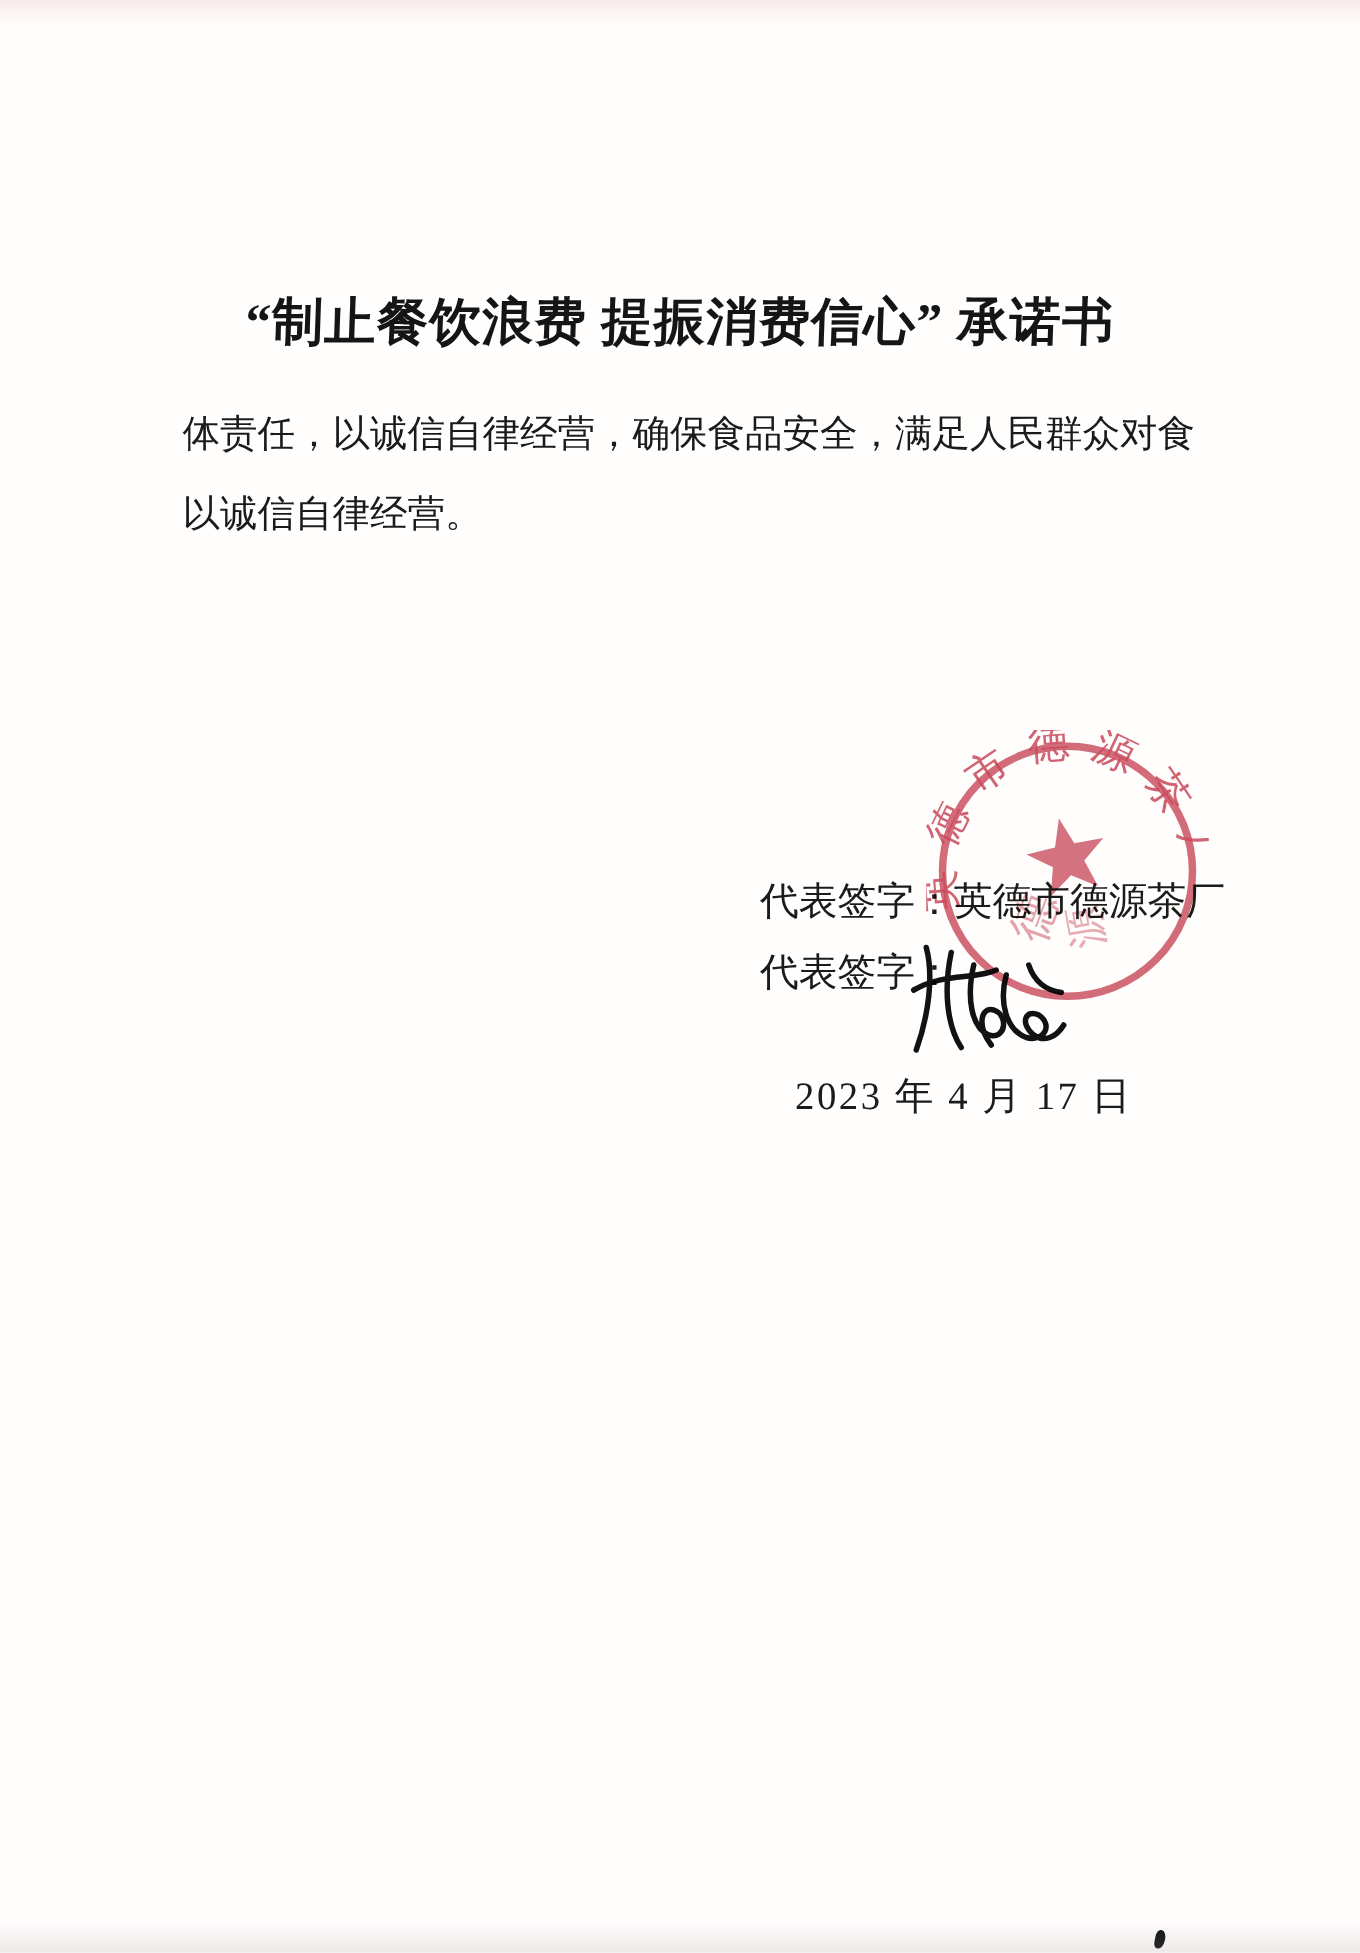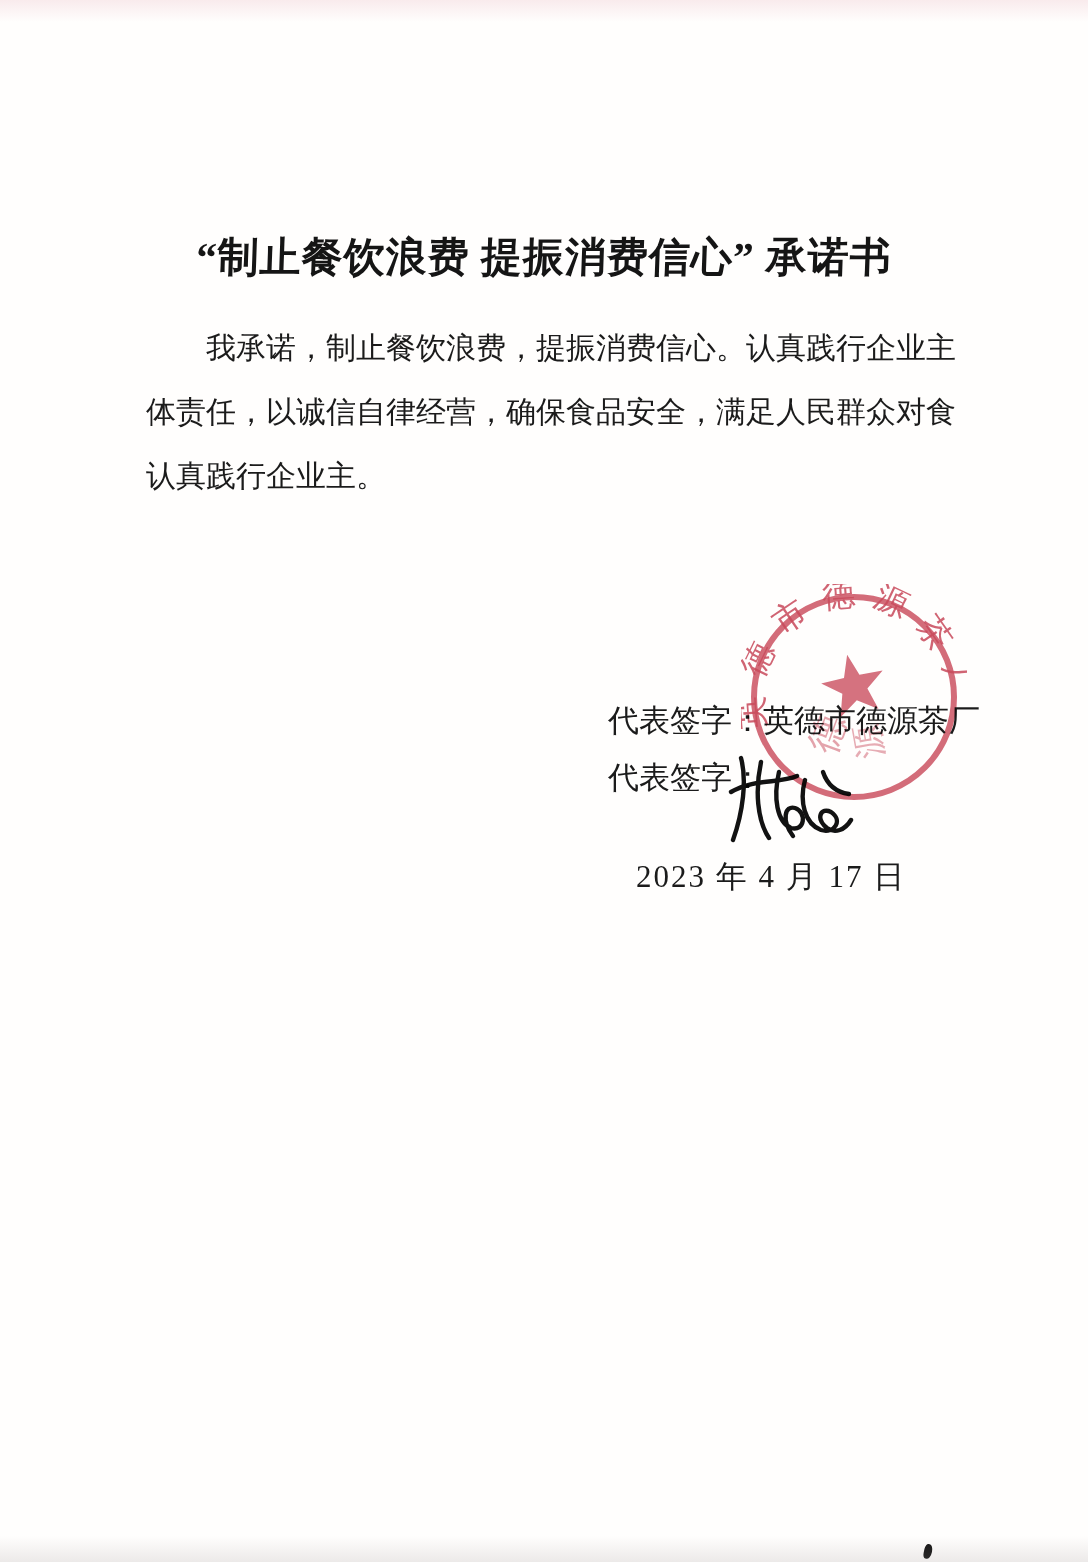--- a/index.html
+++ b/index.html
@@ -66,23 +66,22 @@
 </head>
 <body>
 
 <div class="page">
 
   <div class="tint-top"></div>
 
   <h1 class="doc-title">“制止餐饮浪费 提振消费信心” 承诺书</h1>
 
   <div class="body-text">
-    <div class="body-line first">我承诺，制止餐饮浪费，提振消费信心。认真践行企业主</div>
     <div class="body-line">体责任，以诚信自律经营，确保食品安全，满足人民群众对食</div>
-    <div class="body-line last">认真践行企业主。</div>
+    <div class="body-line last">以诚信自律经营。</div>
   </div>
 
   <div class="sig-block">
     <div class="sig-line line-unit">
       <span>代表签字：</span><span>英德市德源茶厂</span>
     </div>
     <div class="sig-line line-signer">
       <span>代表签字：</span>
     </div>
     <div class="sig-line line-date">2023 年 4 月 17 日</div>

